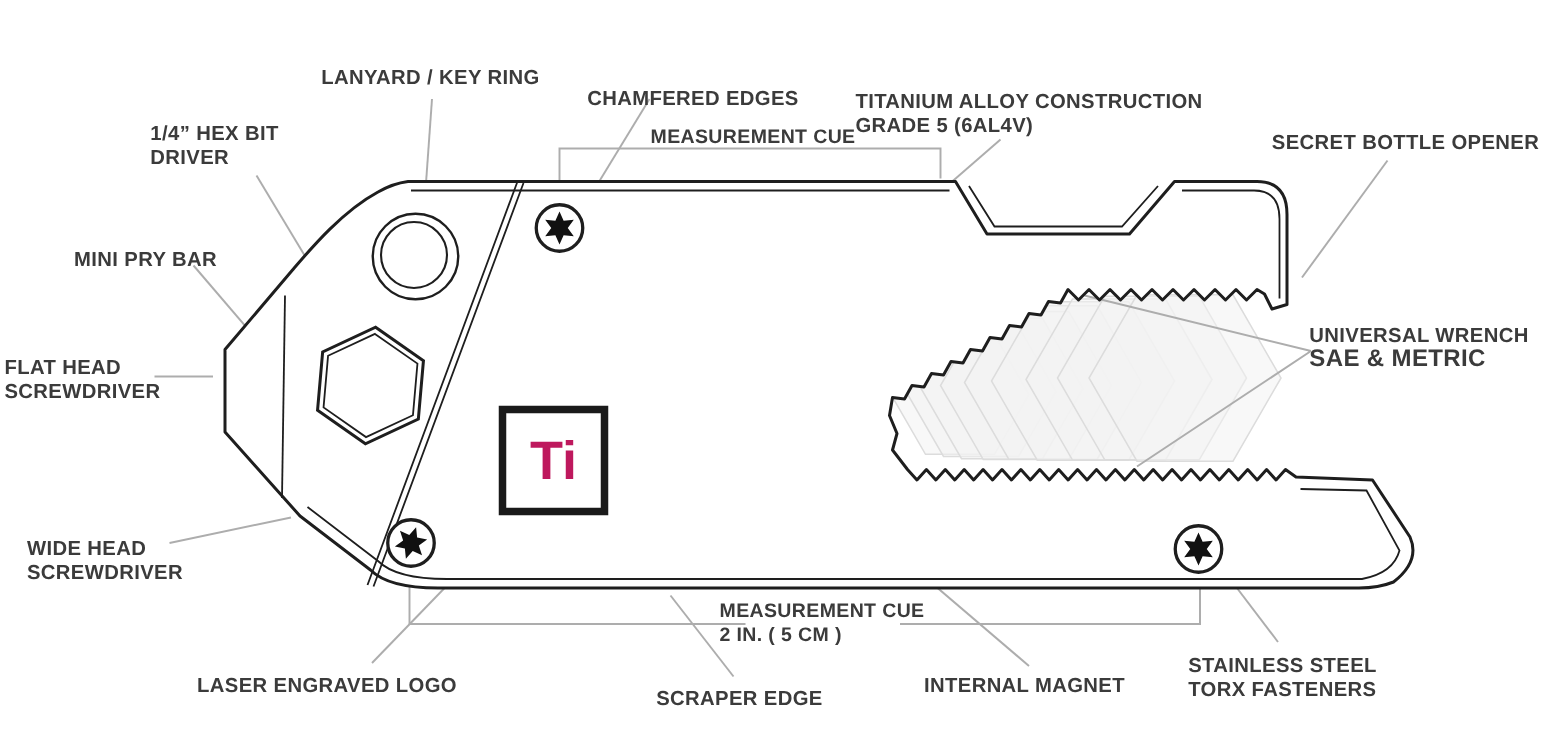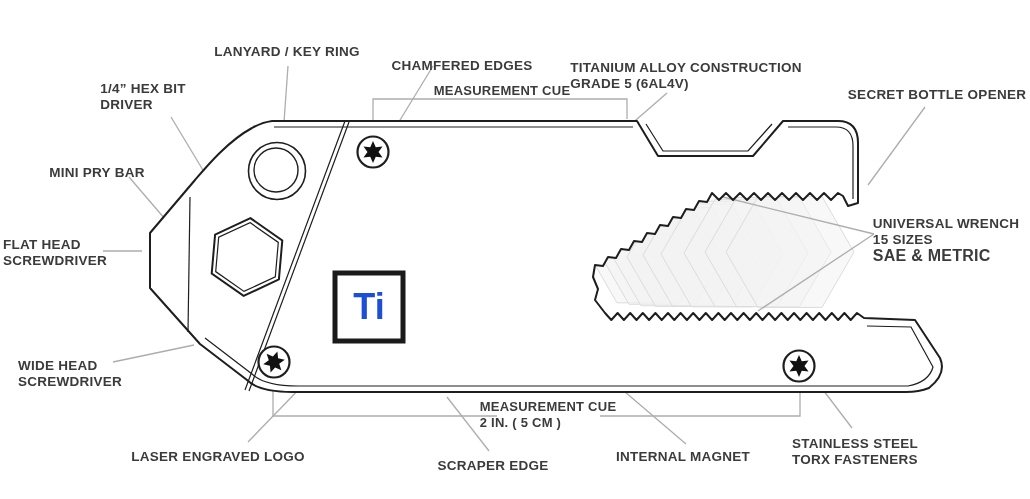--- a/index.html
+++ b/index.html
@@ -11,21 +11,21 @@
   .lbl{
     position:absolute;transform:translateX(-50%);
     font-weight:bold;font-size:13.5px;line-height:16px;letter-spacing:.25px;
     color:#3b3b3b;text-align:left;white-space:nowrap;
   }
   .lbl .small{font-size:16px;line-height:15px;}
   .lbl.cue{font-size:13px;}
   #ti-logo{
     position:absolute;left:335px;top:273px;width:68px;height:68px;
     display:flex;align-items:center;justify-content:center;
-    font-weight:bold;font-size:36px;color:#1d4ed8;letter-spacing:0;
+    font-weight:bold;font-size:36px;color:#be185d;letter-spacing:0;
   }
 </style>
 </head>
 <body>
 
 <div id="stage">
 
   <svg width="1030" height="499" viewBox="0 0 1030 499">
     <defs>
       <path id="ghost-hex" d="M1,0 L0.5,0.866 L-0.5,0.866 L-1,0 L-0.5,-0.866 L0.5,-0.866 Z" vector-effect="non-scaling-stroke"></path>
@@ -126,21 +126,20 @@
   </div>
   <div class="lbl" style="left:686px;top:60px;">
     <div>TITANIUM ALLOY CONSTRUCTION</div>
     <div>GRADE 5 (6AL4V)</div>
   </div>
   <div class="lbl" style="left:937px;top:87px;">
     <span>SECRET BOTTLE OPENER</span>
   </div>
   <div class="lbl" style="left:946px;top:216px;">
     <div>UNIVERSAL WRENCH</div>
-    <div>15 SIZES</div>
     <div class="small">SAE &amp; METRIC</div>
   </div>
   <div class="lbl" style="left:84px;top:165px;margin-left:13px;">
     <span>MINI PRY BAR</span>
   </div>
   <div class="lbl" style="left:143px;top:81px;">
     <div>1/4” HEX BIT</div>
     <div>DRIVER</div>
   </div>
   <div class="lbl" style="left:55px;top:237px;">

